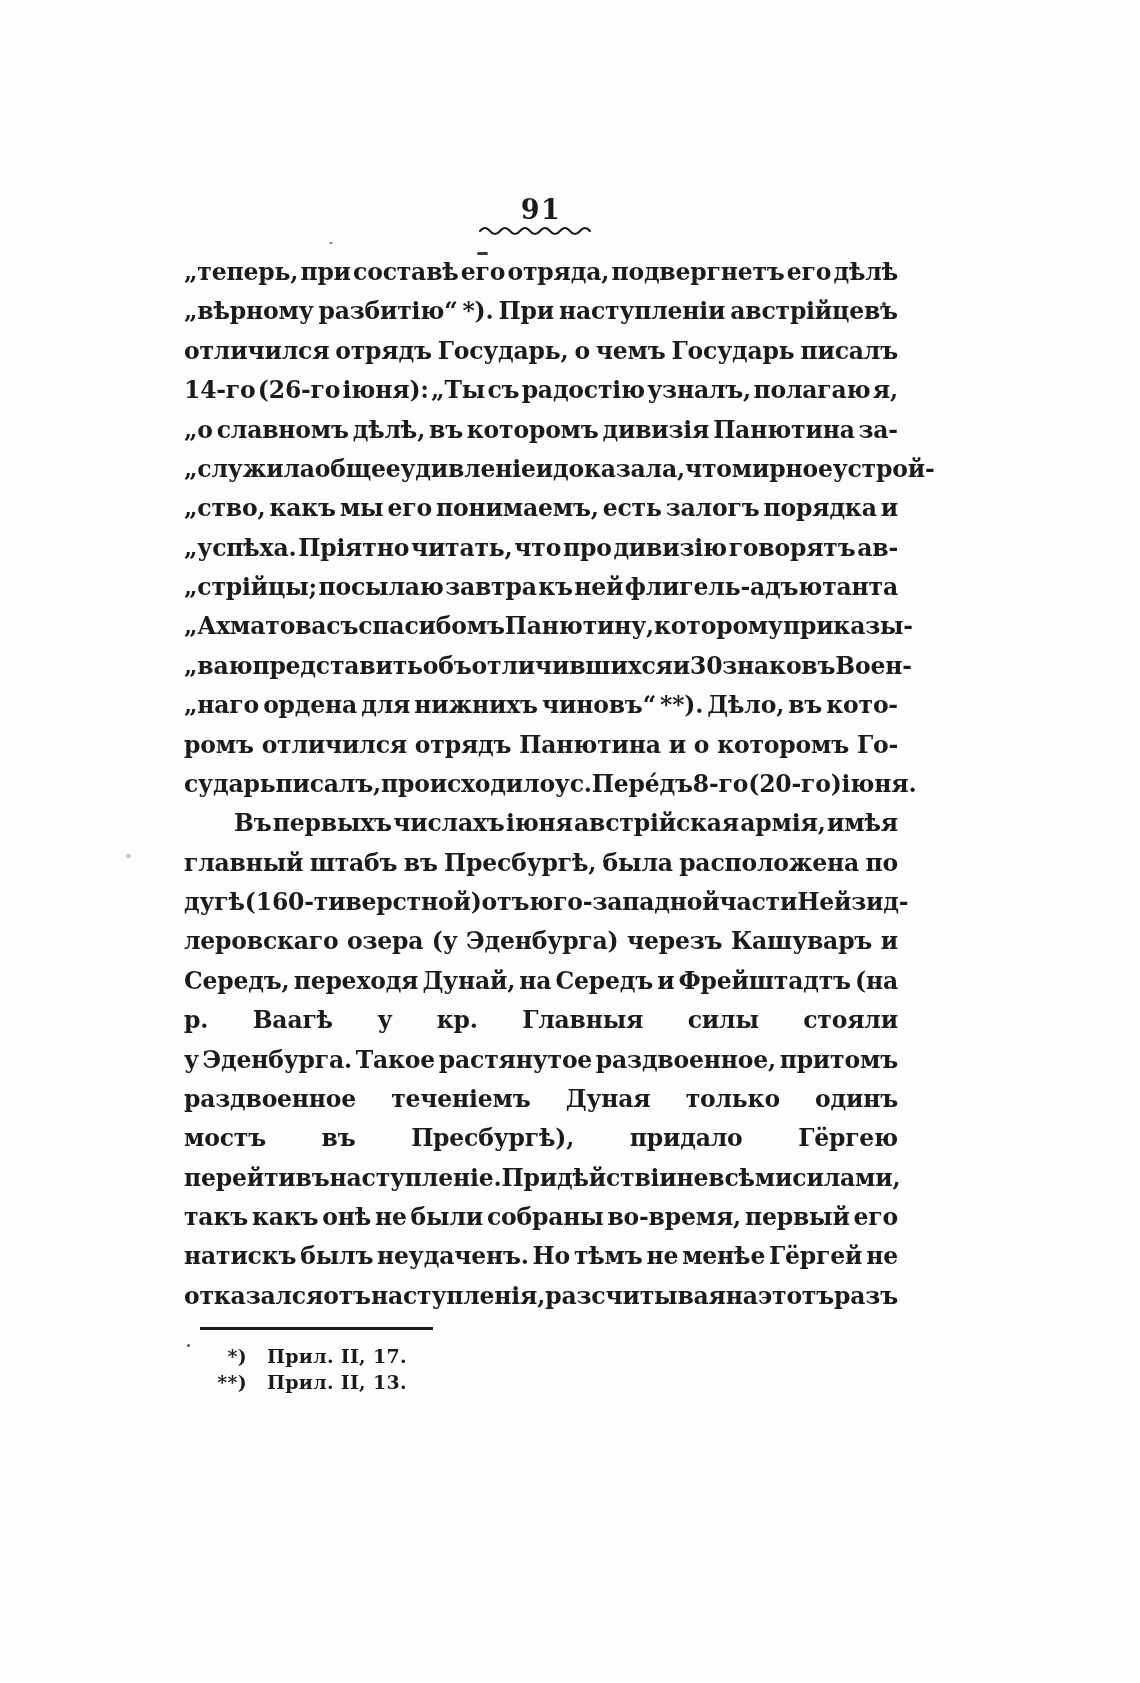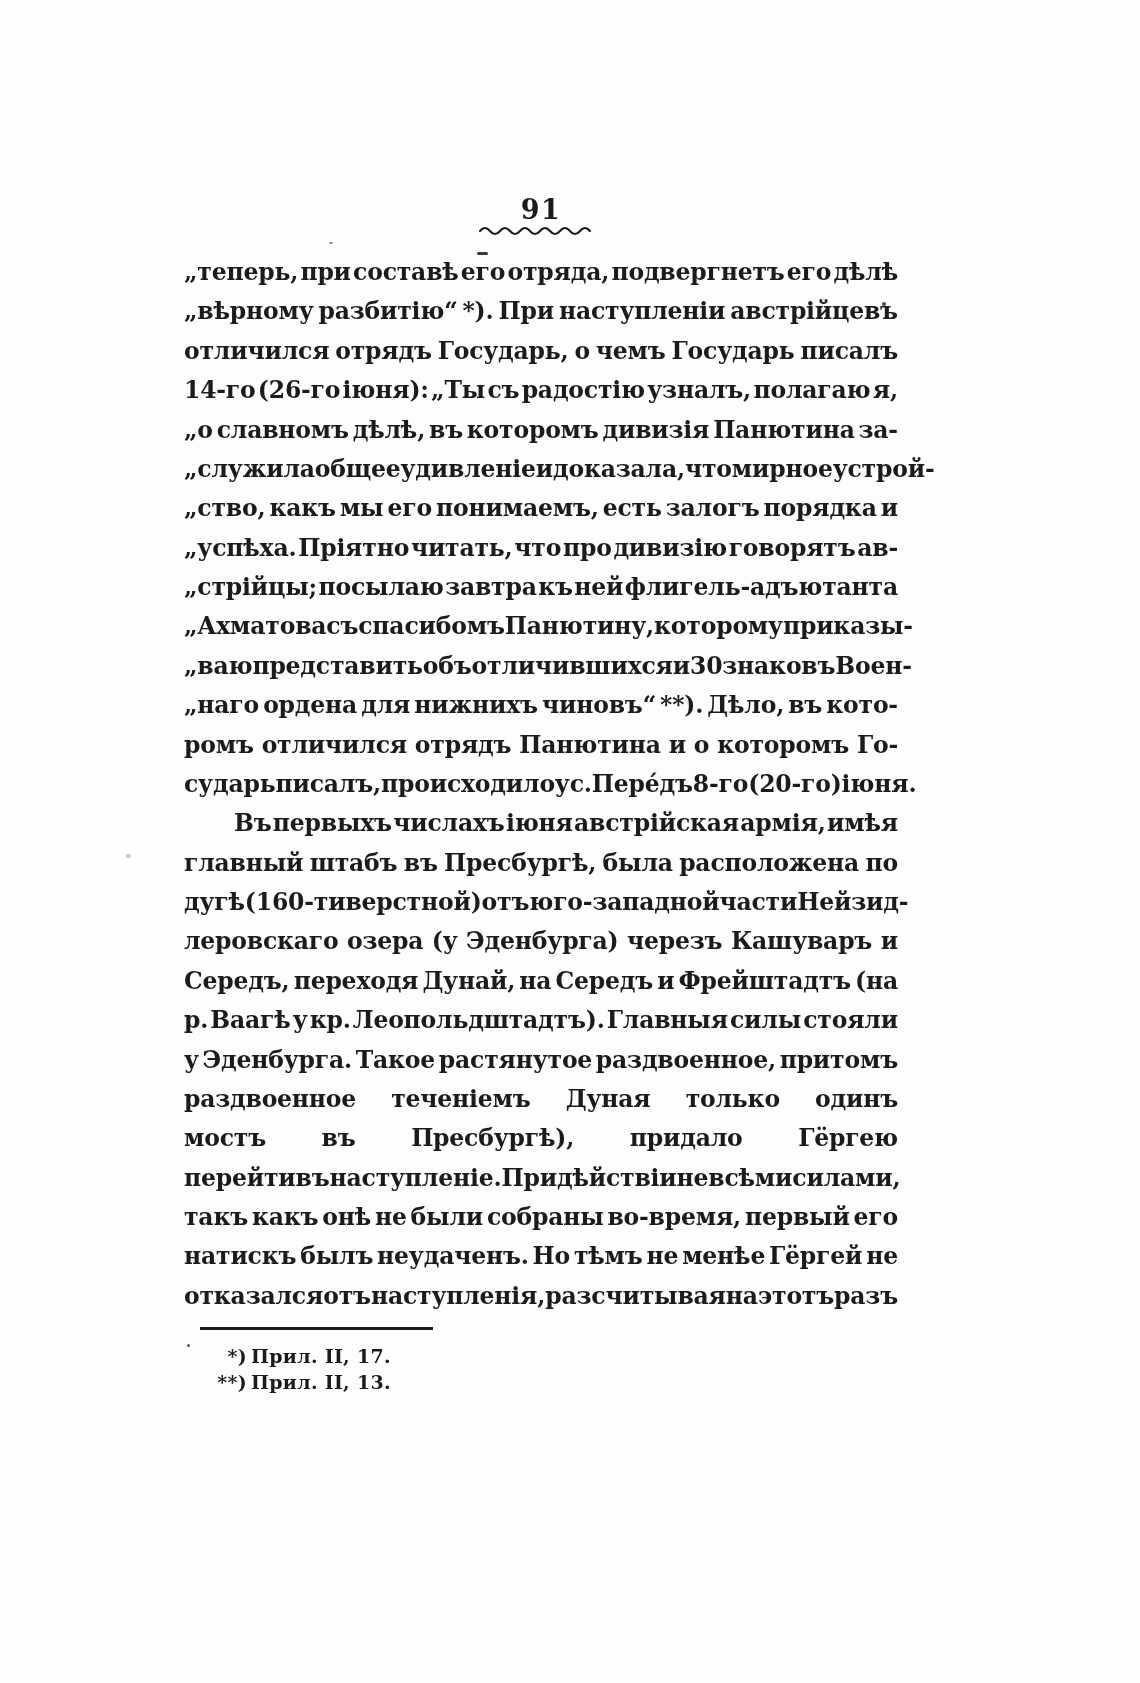--- a/index.html
+++ b/index.html
@@ -64,21 +64,21 @@
     line-height: 26px;
     font-size: 19px;
     font-weight: bold;
     letter-spacing: 0.3px;
   }
   .fnmark {
     width: 63px;
     text-align: right;
     flex: 0 0 auto;
   }
-  .fntext { margin-left: 4px; }
+  .fntext { margin-left: 20px; }
 
   
   .speck { position: absolute; border-radius: 50%; }
   .speck.s1 { left: 329px; top: 242px; width: 4px;  height: 2px; background: #8a8a8a; }
   .speck.s2 { left: 477px; top: 252px; width: 11px; height: 3px; background: #3a3a3a; border-radius: 2px; }
   .speck.s3 { left: 882px; top: 302px; width: 4px;  height: 4px; background: #4a4a4a; }
   .speck.s4 { left: 126px; top: 854px; width: 5px;  height: 4px; background: #c2c2c0; }
   .speck.s5 { left: 187px; top: 1344px; width: 3px; height: 3px; background: #555555; }
 </style>
 </head>
@@ -273,21 +273,20 @@
         <span>Середъ</span>
         <span>и</span>
         <span>Фрейштадтъ</span>
         <span>(на</span>
       </div>
     <div class="line jline">
         <span>р.</span>
         <span>Ваагѣ</span>
         <span>у</span>
         <span>кр.</span>
-        <span>Леопольдштадтъ).</span>
         <span>Главныя</span>
         <span>силы</span>
         <span>стояли</span>
       </div>
     <div class="line jline">
         <span>у</span>
         <span>Эденбурга.</span>
         <span>Такое</span>
         <span>растянутое</span>
         <span>раздвоенное,</span>

